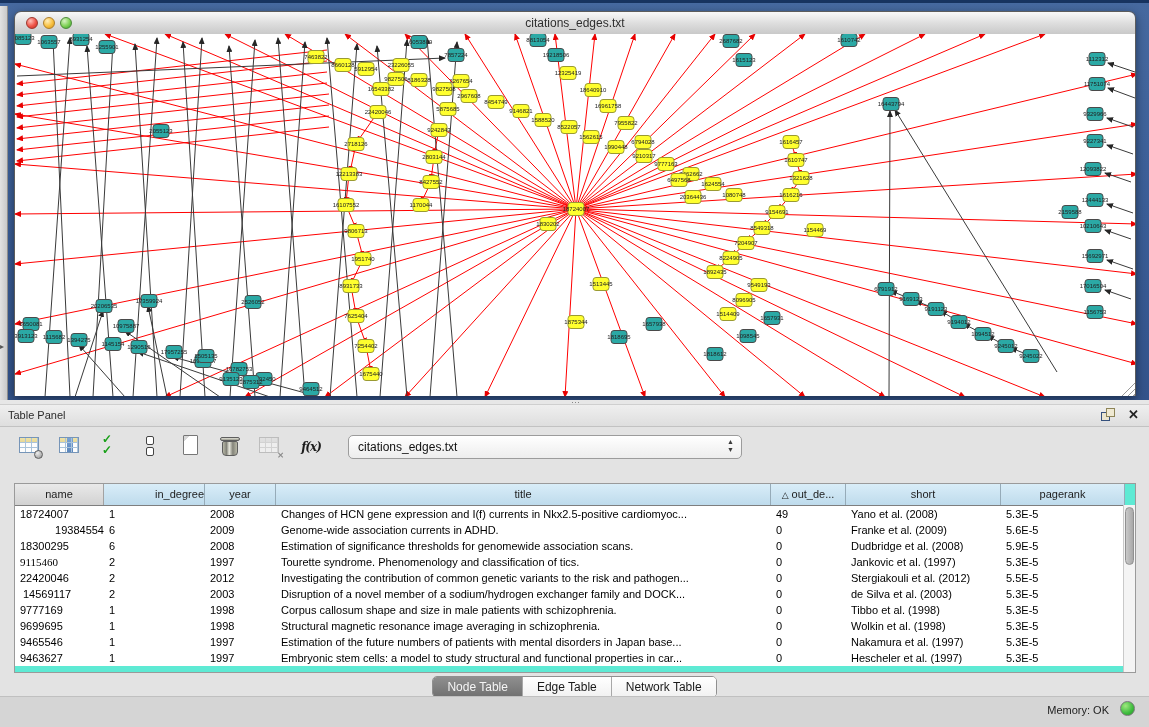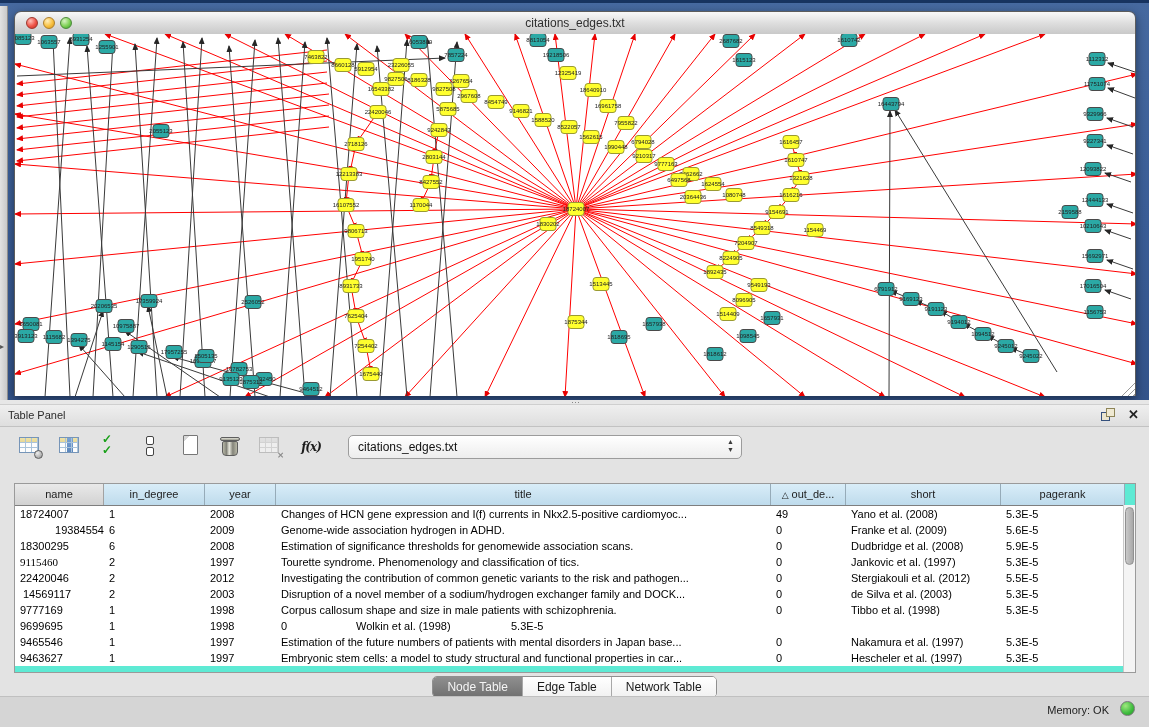--- a/index.html
+++ b/index.html
@@ -769,42 +769,42 @@
       <div class="tico ic-delete-table"></div>
       <div class="tico ic-function-builder"></div>
       <div class="combo">
       <span class="val">citations_edges.txt</span>
       <span class="arr">▲<br>▼</span>
     </div>
   </div>
   <div class="tbl-wrap">
     <div class="thead" id="thead">
         <div class="th gray" style="width: 89px;">name</div>
-        <div class="th" style="width: 101px;">in_degree</div>
+        <div class="th" style="width: 101px; text-align: right;">in_degree</div>
         <div class="th" style="width: 71px;">year</div>
         <div class="th" style="width: 495px;">title</div>
         <div class="th" style="width: 75px;"><span class="sort">△</span>out_de...</div>
         <div class="th" style="width: 155px;">short</div>
         <div class="th" style="width: 124px;">pagerank</div>
       </div>
     <div id="tbody">
         <div class="trow">
           <div class="td" style="width: 89px;">18724007</div>
           <div class="td" style="width: 101px;">1</div>
           <div class="td" style="width: 71px;">2008</div>
           <div class="td" style="width: 495px;">Changes of HCN gene expression and I(f) currents in Nkx2.5-positive cardiomyoc...</div>
           <div class="td" style="width: 75px;">49</div>
           <div class="td" style="width: 155px;">Yano et al. (2008)</div>
           <div class="td" style="width: 124px;">5.3E-5</div>
         </div>
         <div class="trow">
           <div class="td" style="width: 89px; text-align: right;">19384554</div>
           <div class="td" style="width: 101px;">6</div>
           <div class="td" style="width: 71px;">2009</div>
-          <div class="td" style="width: 495px;">Genome-wide association hydrogen in ADHD.</div>
+          <div class="td" style="width: 495px;">Genome-wide association currents in ADHD.</div>
           <div class="td" style="width: 75px;">0</div>
           <div class="td" style="width: 155px;">Franke et al. (2009)</div>
           <div class="td" style="width: 124px;">5.6E-5</div>
         </div>
         <div class="trow">
           <div class="td" style="width: 89px;">18300295</div>
           <div class="td" style="width: 101px;">6</div>
           <div class="td" style="width: 71px;">2008</div>
           <div class="td" style="width: 495px;">Estimation of significance thresholds for genomewide association scans.</div>
           <div class="td" style="width: 75px;">0</div>
@@ -844,20 +844,21 @@
           <div class="td" style="width: 71px;">1998</div>
           <div class="td" style="width: 495px;">Corpus callosum shape and size in male patients with schizophrenia.</div>
           <div class="td" style="width: 75px;">0</div>
           <div class="td" style="width: 155px;">Tibbo et al. (1998)</div>
           <div class="td" style="width: 124px;">5.3E-5</div>
         </div>
         <div class="trow">
           <div class="td" style="width: 89px;">9699695</div>
           <div class="td" style="width: 101px;">1</div>
           <div class="td" style="width: 71px;">1998</div>
+          <div class="td" style="width: 495px;">Structural magnetic resonance image averaging in schizophrenia.</div>
           <div class="td" style="width: 75px;">0</div>
           <div class="td" style="width: 155px;">Wolkin et al. (1998)</div>
           <div class="td" style="width: 124px;">5.3E-5</div>
         </div>
         <div class="trow">
           <div class="td" style="width: 89px;">9465546</div>
           <div class="td" style="width: 101px;">1</div>
           <div class="td" style="width: 71px;">1997</div>
           <div class="td" style="width: 495px;">Estimation of the future numbers of patients with mental disorders in Japan base...</div>
           <div class="td" style="width: 75px;">0</div>

